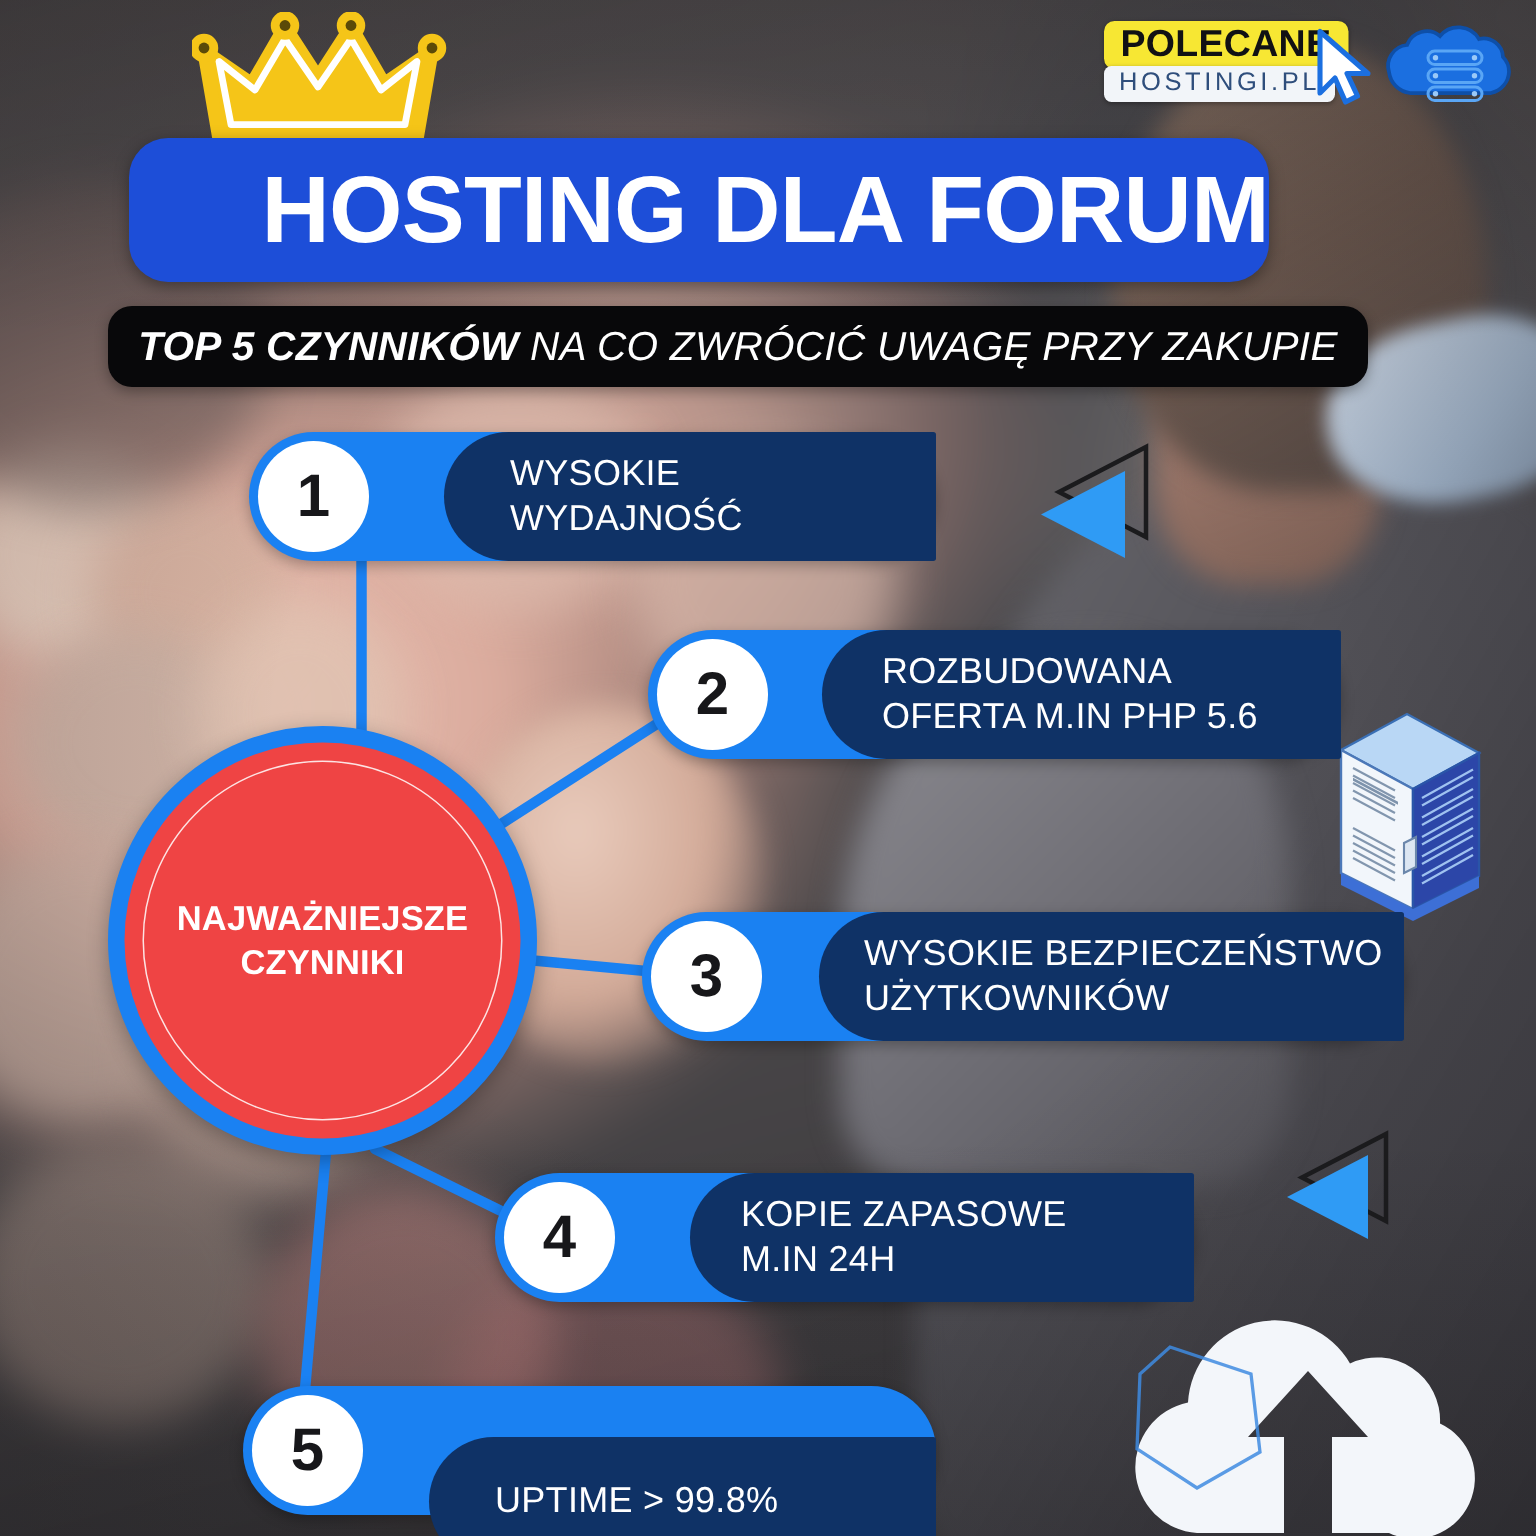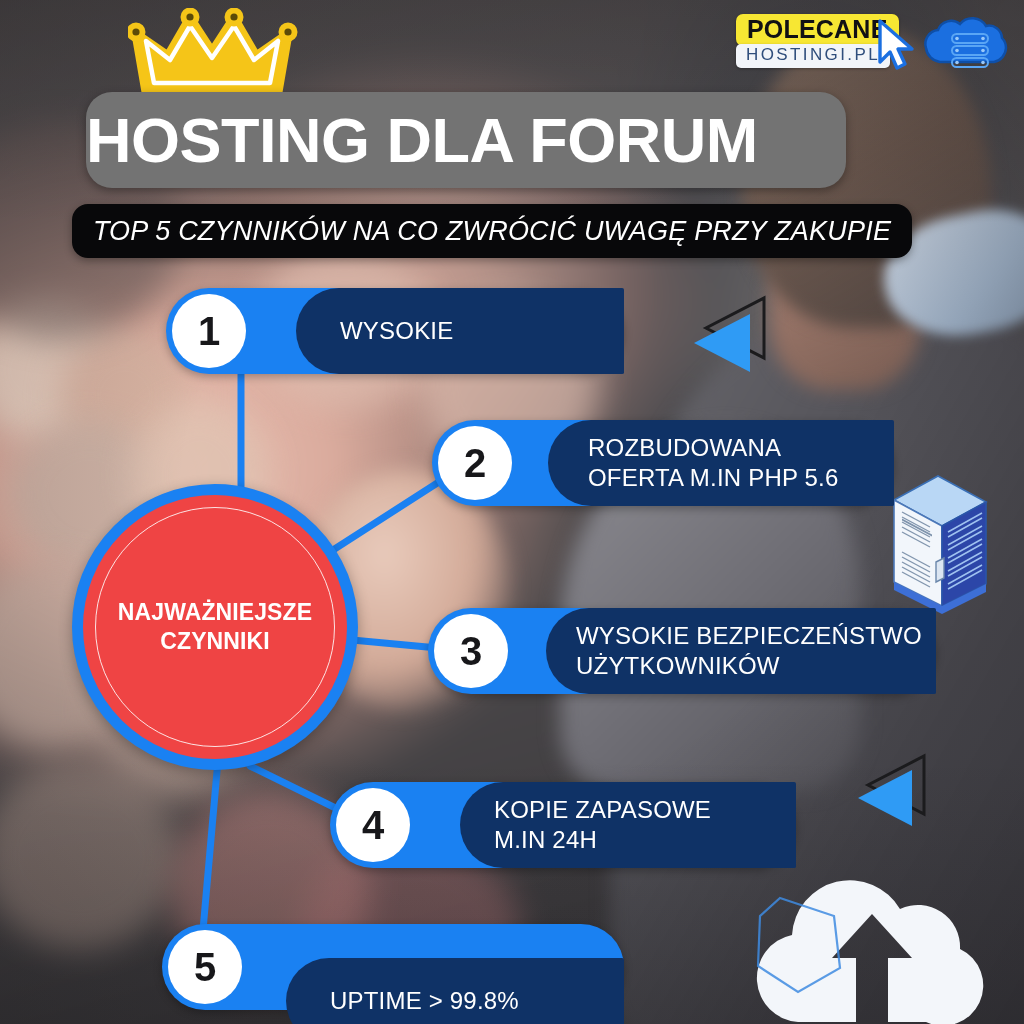--- a/index.html
+++ b/index.html
@@ -128,23 +128,23 @@
     font-size: 17px; font-weight: 500; letter-spacing: 2.4px;
     color: #2f4e7c; line-height: 1.1;
   }
   .logo-cursor { position: absolute; left: 148px; top: 10px; }
   .logo-cloud { position: absolute; left: 188px; top: 2px; }
 
   
   .title-bar {
     position: absolute; left: 86px; top: 92px;
     width: 760px; height: 96px;
-    background: #737373;
+    background: #1d4ed8;
     border-radius: 26px;
-    display: flex; align-items: center; justify-content: flex-start;
+    display: flex; align-items: center; justify-content: flex-end;
     z-index: 7;
     box-shadow: 0 3px 10px rgba(0,0,0,0.35);
   }
   .title-bar h1 {
     color: #ffffff;
     font-size: 63px;
     font-weight: 800;
     letter-spacing: -0.5px;
     white-space: nowrap;
     font-family: "Liberation Sans", sans-serif;
@@ -161,21 +161,21 @@
     box-shadow: 0 3px 9px rgba(0,0,0,0.33);
   }
   .subtitle-bar .sub {
     color: #ffffff;
     font-size: 27px;
     font-style: italic;
     font-weight: 400;
     letter-spacing: 0.2px;
     white-space: nowrap;
   }
-  .subtitle-bar .sub b { font-weight: 400; }
+  .subtitle-bar .sub b { font-weight: 700; }
 
   
   .connectors { position: absolute; inset: 0; z-index: 3; }
 
   
   .hub {
     position: absolute;
     left: 72px; top: 484px;
     width: 286px; height: 286px;
     border-radius: 50%;
@@ -445,20 +445,21 @@
       <div>NAJWAŻNIEJSZE</div>
       <div>CZYNNIKI</div>
     </div>
   </div>
 
   <div class="item" id="item-1">
     <div class="pill-blue"></div>
     <div class="pill-navy">
       <div class="label">
         <div>WYSOKIE</div>
+        <div>WYDAJNOŚĆ</div>
       </div>
     </div>
     <div class="badge">
       <span>1</span>
     </div>
   </div>
 
   <div class="item" id="item-2">
     <div class="pill-blue"></div>
     <div class="pill-navy">

